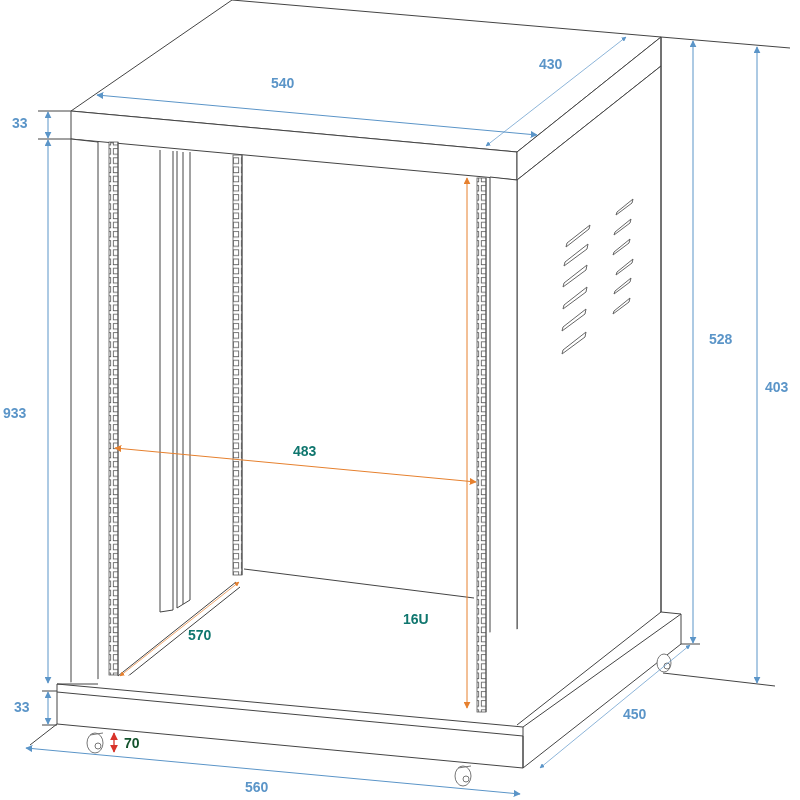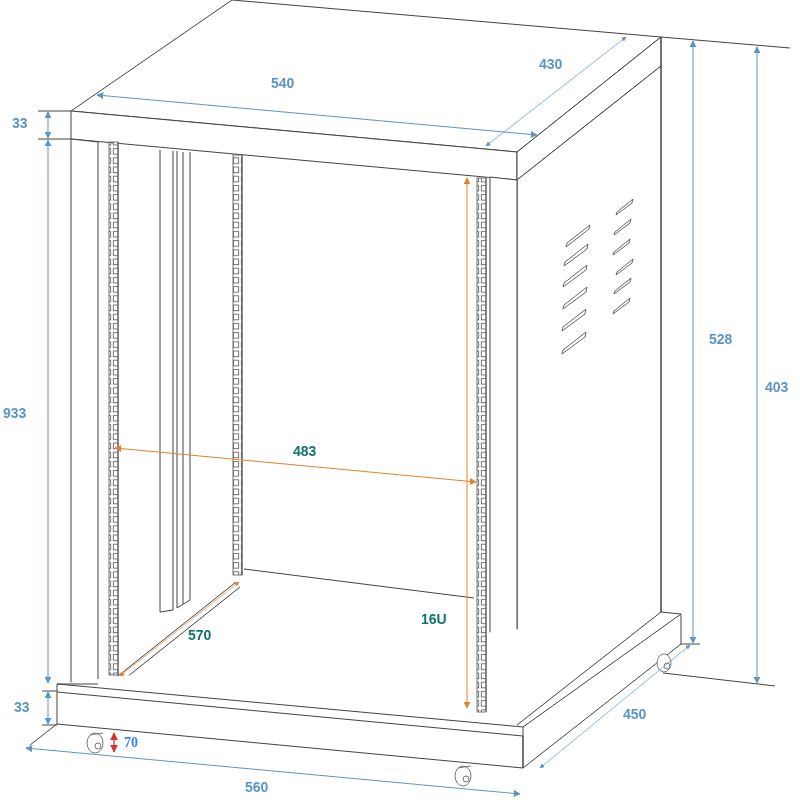--- a/index.html
+++ b/index.html
@@ -9,21 +9,21 @@
     .lbl {
       position: absolute;
       font-family: "Liberation Sans", sans-serif;
       font-weight: bold;
       font-size: 14px;
       line-height: 1;
       white-space: nowrap;
     }
     .blue { color: #5b95c8; }
     .orange { color: #0f766e; }
-    .red { color: #3b82f6; font-family: Liberation Serif, serif; }
+    .red { color: #14532d; }
   </style>
 </head>
 <body>
 
 <div id="stage">
   <svg width="800" height="800" viewBox="0 0 800 800">
     <defs>
       <marker id="arB" viewBox="0 0 10 10" refX="9" refY="5" markerWidth="7" markerHeight="7" orient="auto-start-reverse">
         <path d="M0,0 L10,5 L0,10 z" fill="#5b95c8"></path>
       </marker>
@@ -159,14 +159,14 @@
   <span class="lbl blue" style="left:12px;top:116px;">33</span>
   <span class="lbl blue" style="left:3px;top:406px;">933</span>
   <span class="lbl blue" style="left:14px;top:700px;">33</span>
   <span class="lbl red" style="left:124px;top:736px;">70</span>
   <span class="lbl blue" style="left:245px;top:780px;">560</span>
   <span class="lbl blue" style="left:623px;top:707px;">450</span>
   <span class="lbl blue" style="left:709px;top:332px;">528</span>
   <span class="lbl blue" style="left:765px;top:380px;">403</span>
   <span class="lbl orange" style="left:293px;top:444px;">483</span>
   <span class="lbl orange" style="left:188px;top:628px;">570</span>
-  <span class="lbl orange" style="left:421px;top:612px;">16U</span>
+  <span class="lbl orange" style="left:403px;top:612px;">16U</span>
 </div>
 
 </body></html>

